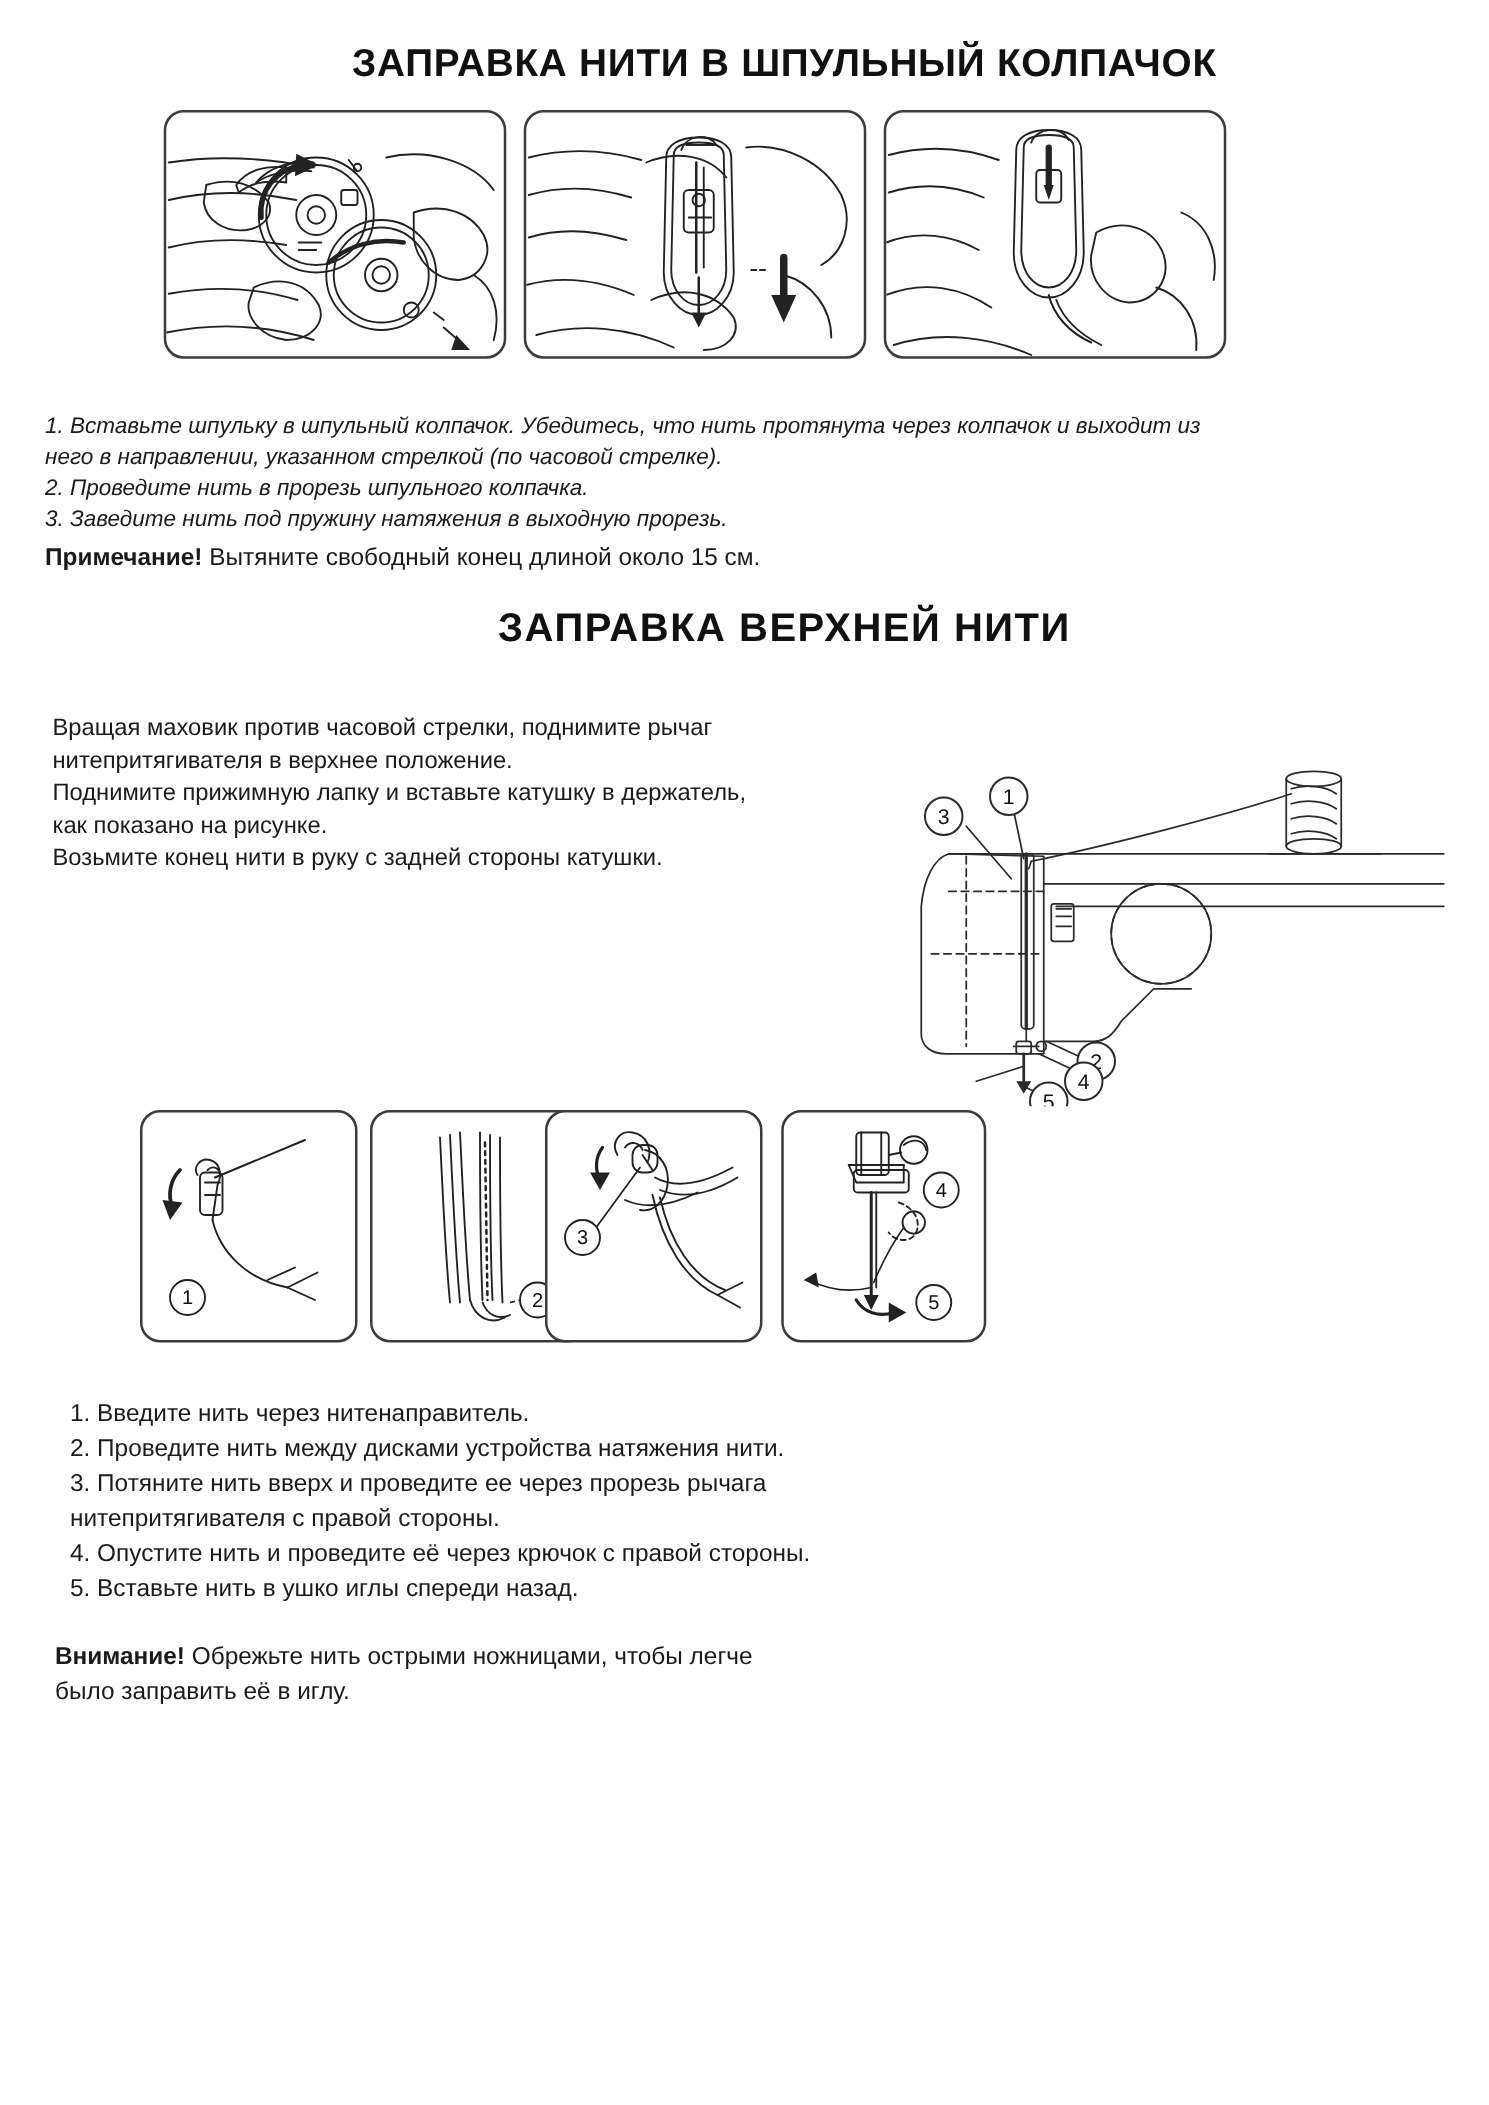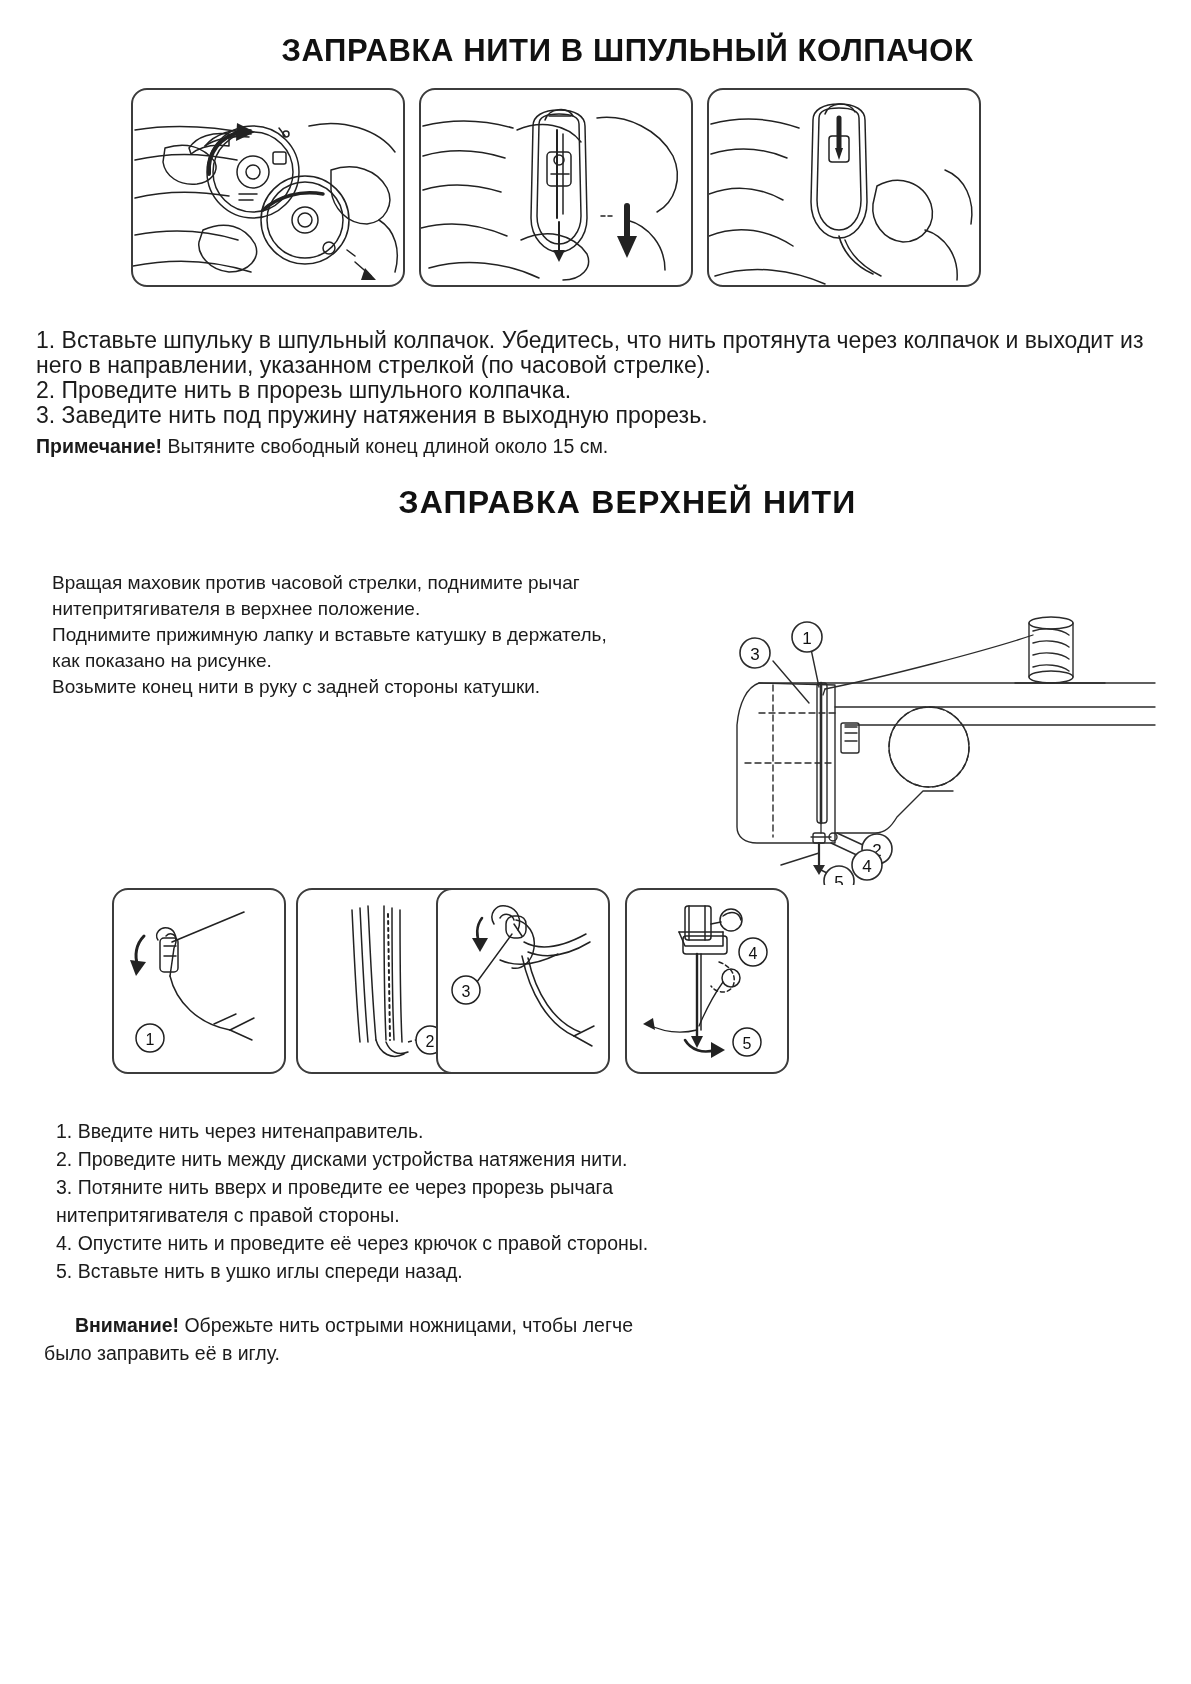--- a/index.html
+++ b/index.html
@@ -42,56 +42,56 @@
     border: 2px solid #3c3c3c;
     border-radius: 16px;
     background: #fff;
     overflow: hidden;
   }
   .panel svg { display: block; width: 100%; height: 100%; }
 
   
   .body-text {
     position: absolute;
-    font-size: 23px;
+    font-size: 18px;
     line-height: 25px;
     color: #1b1b1b;
     white-space: pre-line;
+    font-style: italic;
   }
   .note-line {
     position: absolute;
     font-size: 19.5px;
     line-height: 25px;
     color: #1b1b1b;
   }
   .note-line b { font-weight: bold; text-align: right; }
 
   .intro-text {
     position: absolute;
     font-size: 19px;
     line-height: 26px;
     white-space: pre-line;
     color: #1b1b1b;
-    margin-left: 10px;
   }
   .steps-text {
     position: absolute;
     font-size: 19.5px;
     line-height: 28px;
     white-space: pre-line;
     color: #1b1b1b;
   }
   .warning-text {
     position: absolute;
     font-size: 19.5px;
     line-height: 28px;
     color: #1b1b1b;
     white-space: pre-line;
   }
-  .warning-text b { font-weight: bold; margin-left: 31px; }
+  .warning-text b { font-weight: bold; }
 
   
   #machine-diagram {
     position: absolute;
     left: 685px;
     top: 565px;
     width: 500px;
     height: 320px;
   }
   #machine-diagram svg { display: block; }

